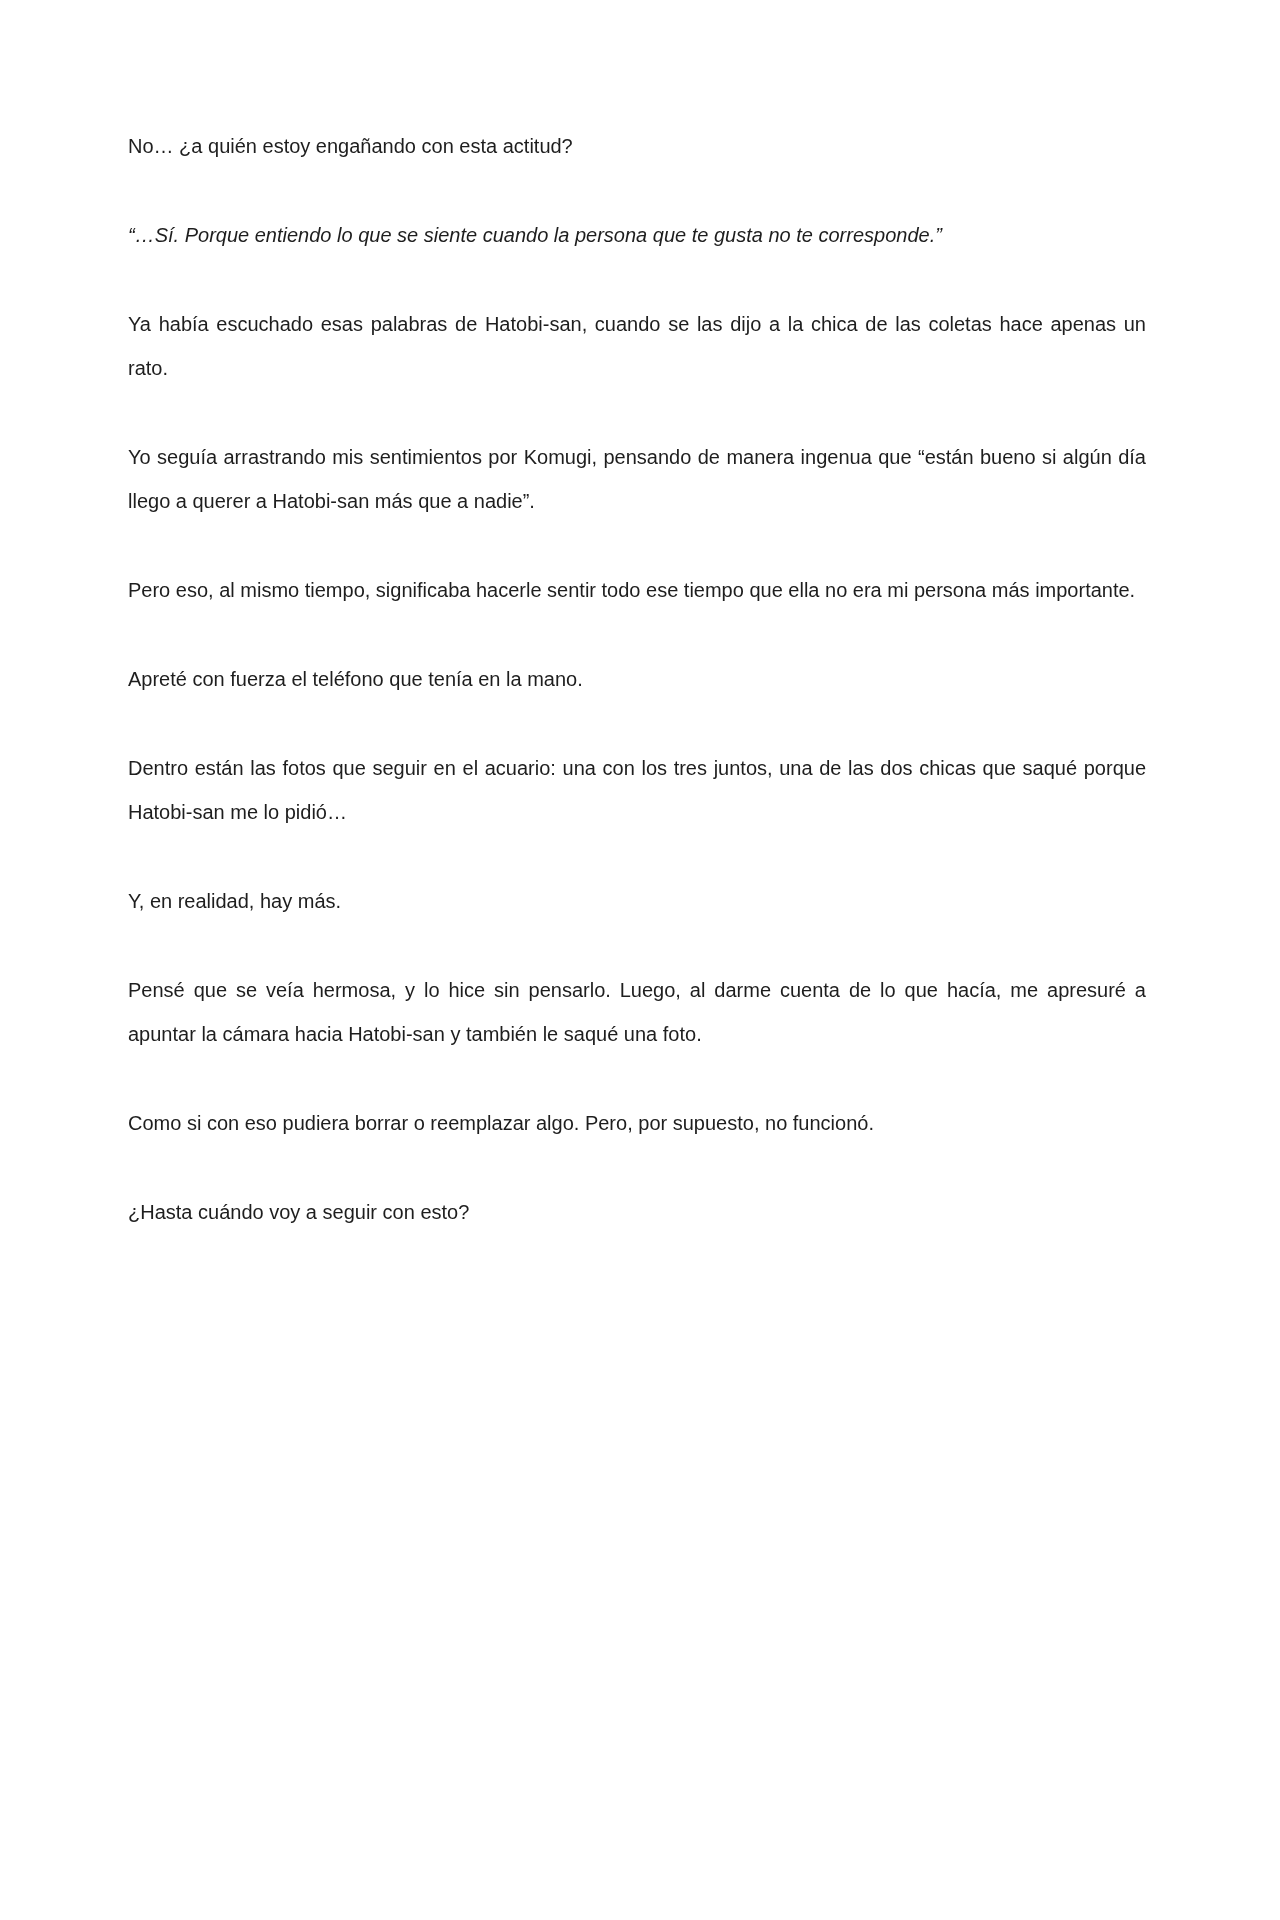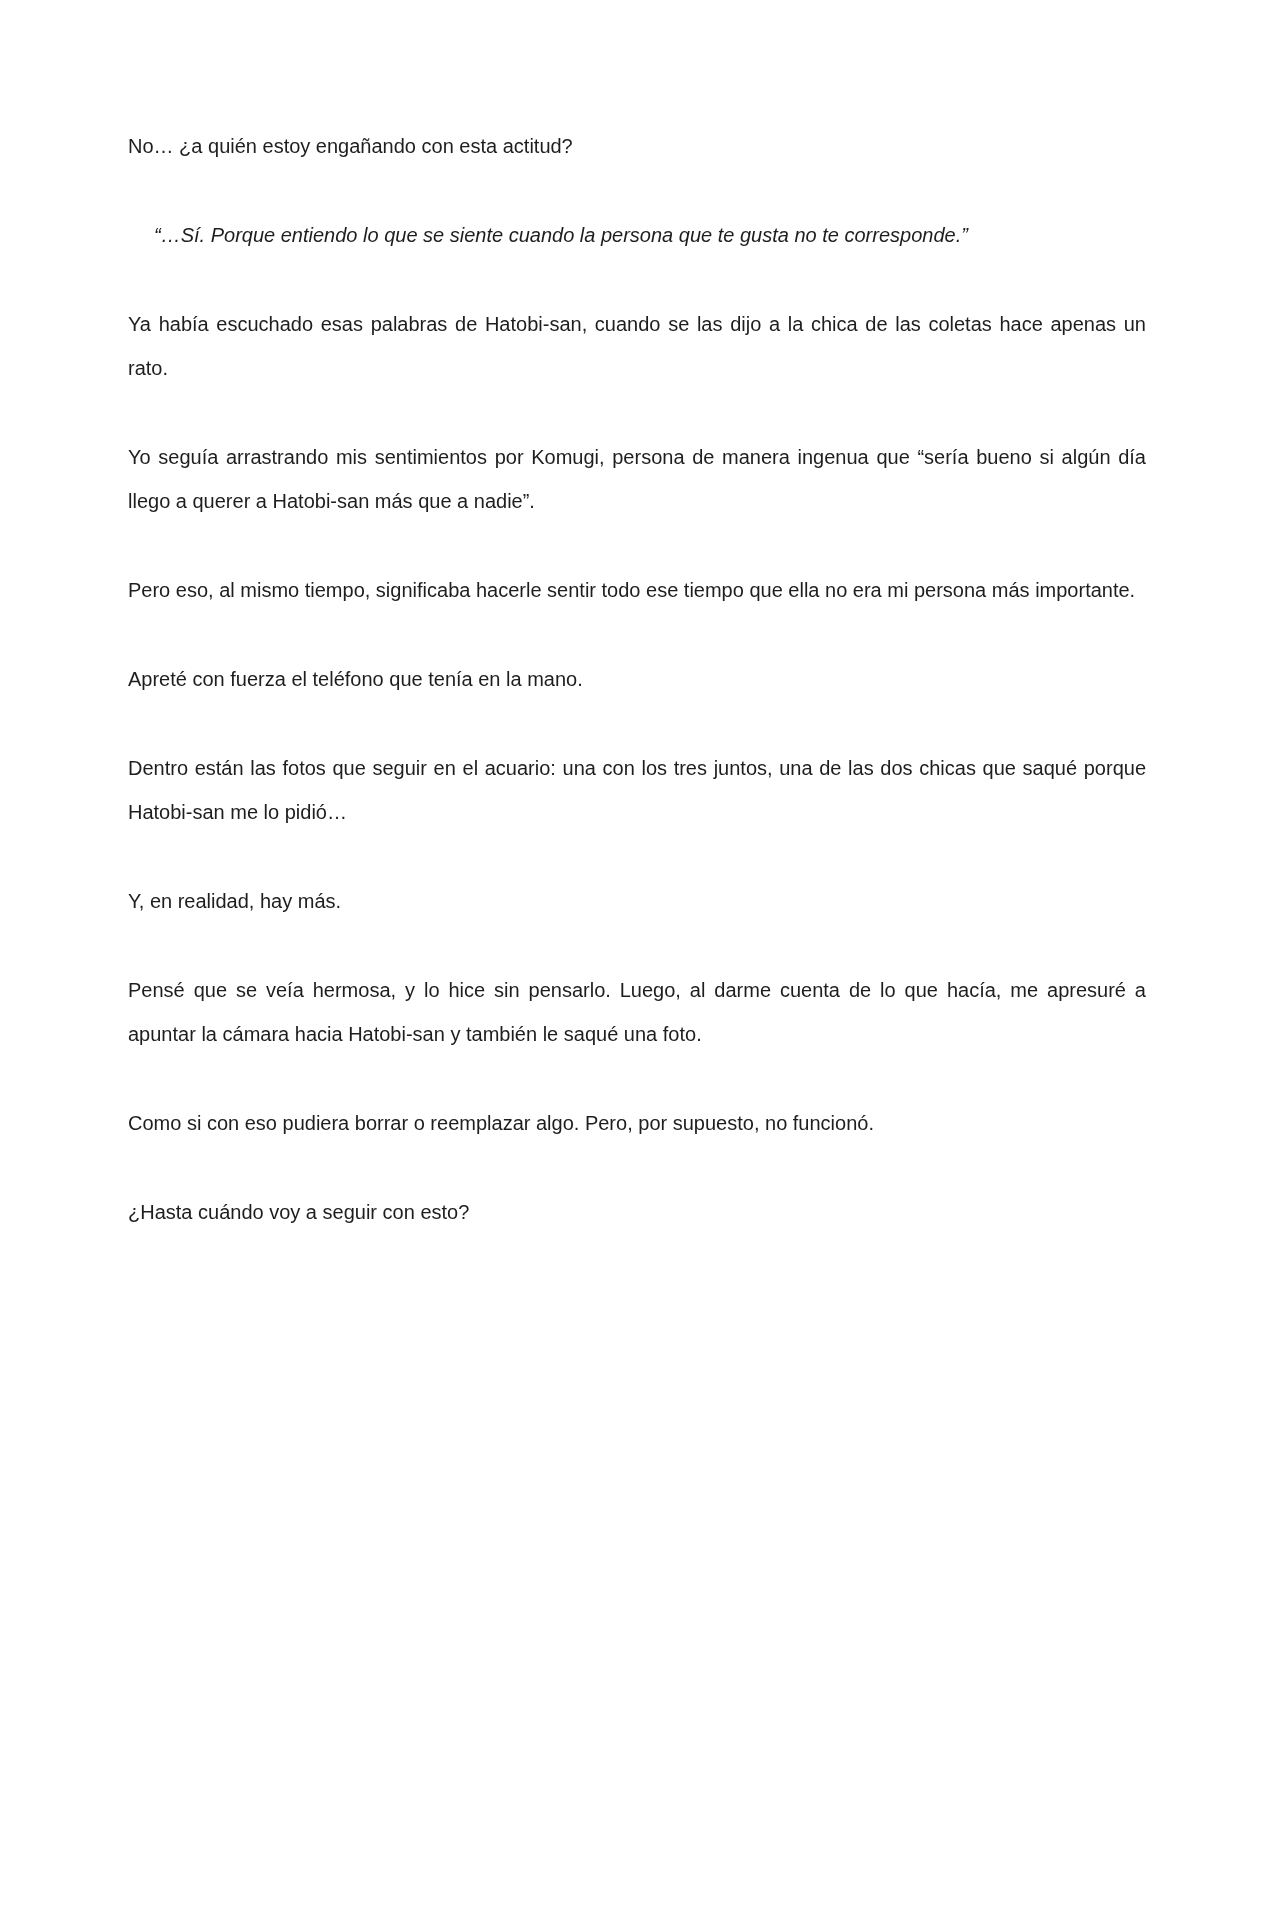--- a/index.html
+++ b/index.html
@@ -9,30 +9,30 @@
     left: 128px;
     top: 124px;
     width: 1018px;
     font-family: "Liberation Sans", sans-serif;
     font-size: 20px;
     line-height: 44px;
     color: #1e1e1e;
     text-align: justify;
   }
   .page p { margin: 0 0 45px 0; }
-  .page p.italic { font-style: italic; margin-left: 26px; }
+  .page p.italic { font-style: italic; }
 </style>
 </head>
 <body>
 
 <div class="page">
   <p>No… ¿a quién estoy engañando con esta actitud?</p>
   <p class="italic">“…Sí. Porque entiendo lo que se siente cuando la persona que te gusta no te corresponde.”</p>
   <p>Ya había escuchado esas palabras de Hatobi-san, cuando se las dijo a la chica de las coletas hace apenas un rato.</p>
-  <p>Yo seguía arrastrando mis sentimientos por Komugi, persona de manera ingenua que “sería bueno si algún día llego a querer a Hatobi-san más que a nadie”.</p>
+  <p>Yo seguía arrastrando mis sentimientos por Komugi, pensando de manera ingenua que “están bueno si algún día llego a querer a Hatobi-san más que a nadie”.</p>
   <p>Pero eso, al mismo tiempo, significaba hacerle sentir todo ese tiempo que ella no era mi persona más importante.</p>
   <p>Apreté con fuerza el teléfono que tenía en la mano.</p>
   <p>Dentro están las fotos que seguir en el acuario: una con los tres juntos, una de las dos chicas que saqué porque Hatobi-san me lo pidió…</p>
   <p>Y, en realidad, hay más.</p>
   <p>Pensé que se veía hermosa, y lo hice sin pensarlo. Luego, al darme cuenta de lo que hacía, me apresuré a apuntar la cámara hacia Hatobi-san y también le saqué una foto.</p>
   <p>Como si con eso pudiera borrar o reemplazar algo. Pero, por supuesto, no funcionó.</p>
   <p>¿Hasta cuándo voy a seguir con esto?</p>
 </div>
 
 </body></html>

